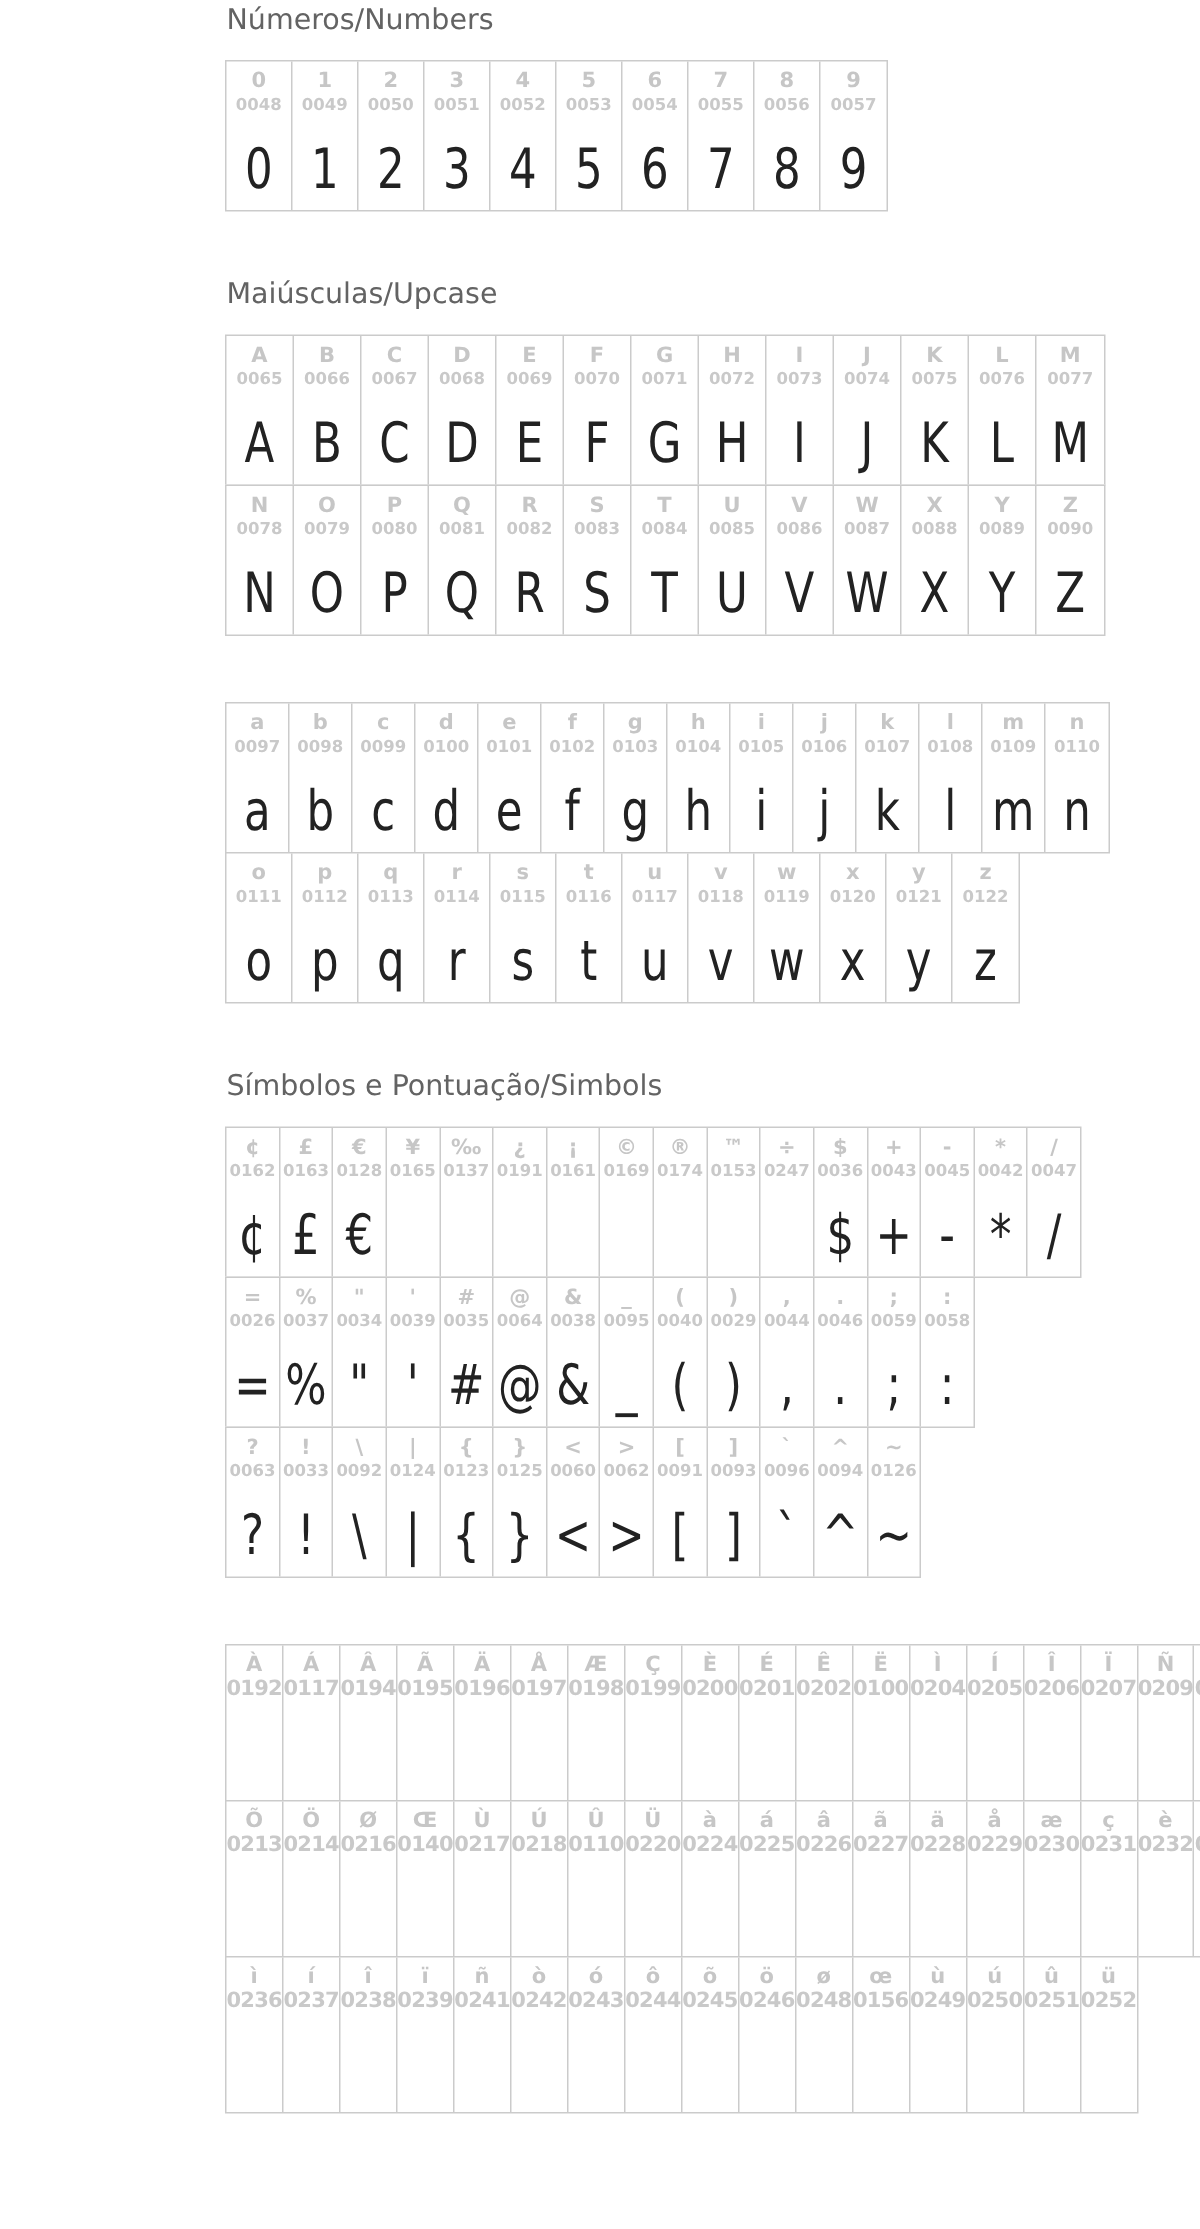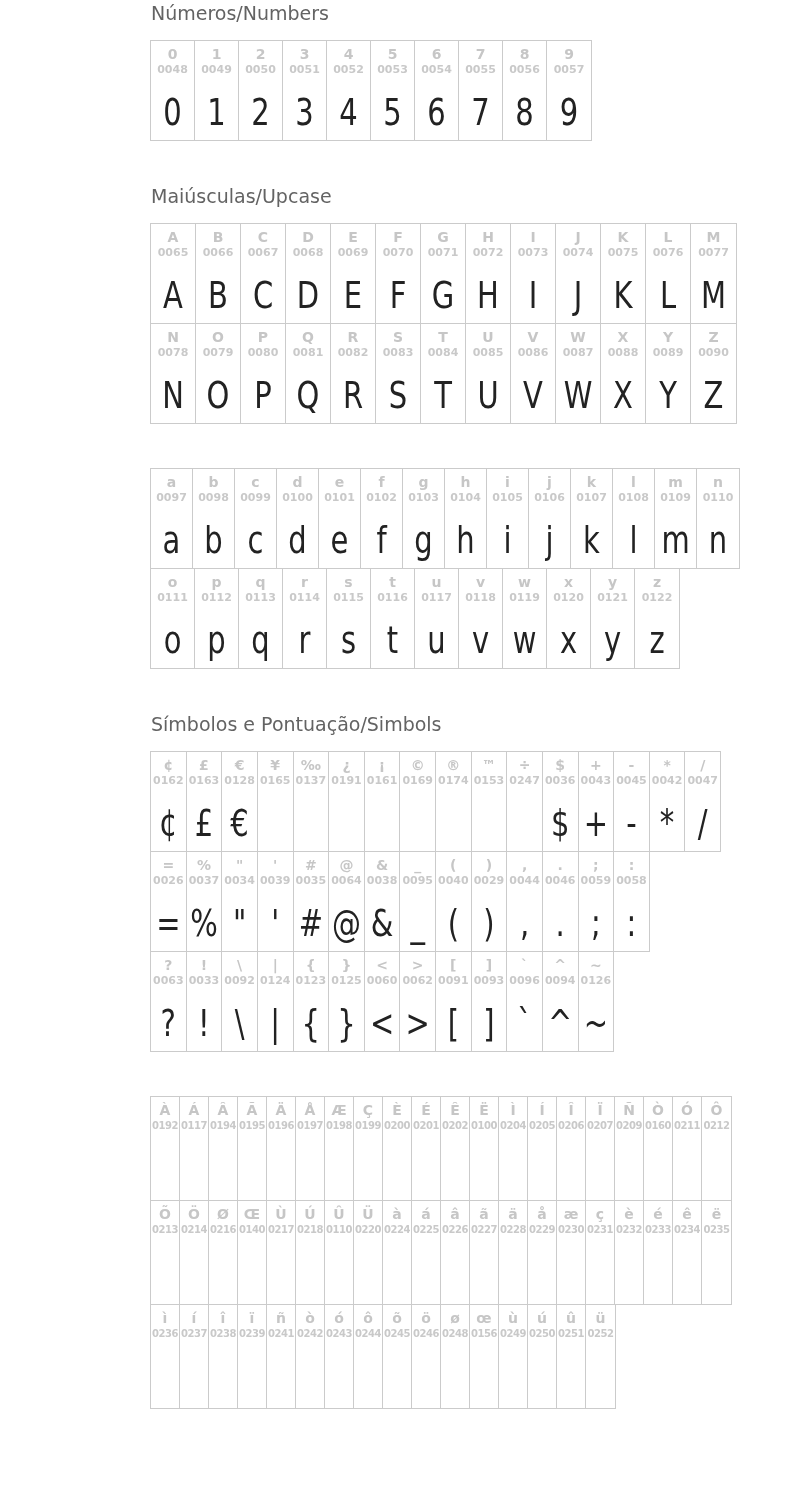--- a/index.html
+++ b/index.html
@@ -16,21 +16,21 @@
   .code{color:#c9c9c9;font-weight:bold;font-size:11px;line-height:14px;white-space:pre;}
   .glyph{margin-top:auto;margin-bottom:2px;color:#222222;font-size:29px;line-height:33px;
          font-weight:400;transform:scaleY(1.28);transform-origin:center bottom;white-space:pre;}
   
   .sec-0 .cell{min-width:44px;}
   .sec-1 .cell{min-width:45px;}
   .sec-2 .row-0 .cell{min-width:42px;}
   .sec-2 .row-1 .cell{min-width:44px;}
   .sec-3 .cell{min-width:34px;}
   .sec-4 .cell{min-width:29px;height:103px;padding-left:0;padding-right:0;}
-  .sec-4 .code{font-size:10px;letter-spacing:-0.5px;}
+  .sec-4 .code{font-size:14px;letter-spacing:-0.5px;}
 </style>
 </head>
 <body>
 
 <main>
   <div id="sections">
       <section class="sec sec-0">
         <h2>Números/Numbers</h2>
         <div class="row row-0">
           <div class="cell">

